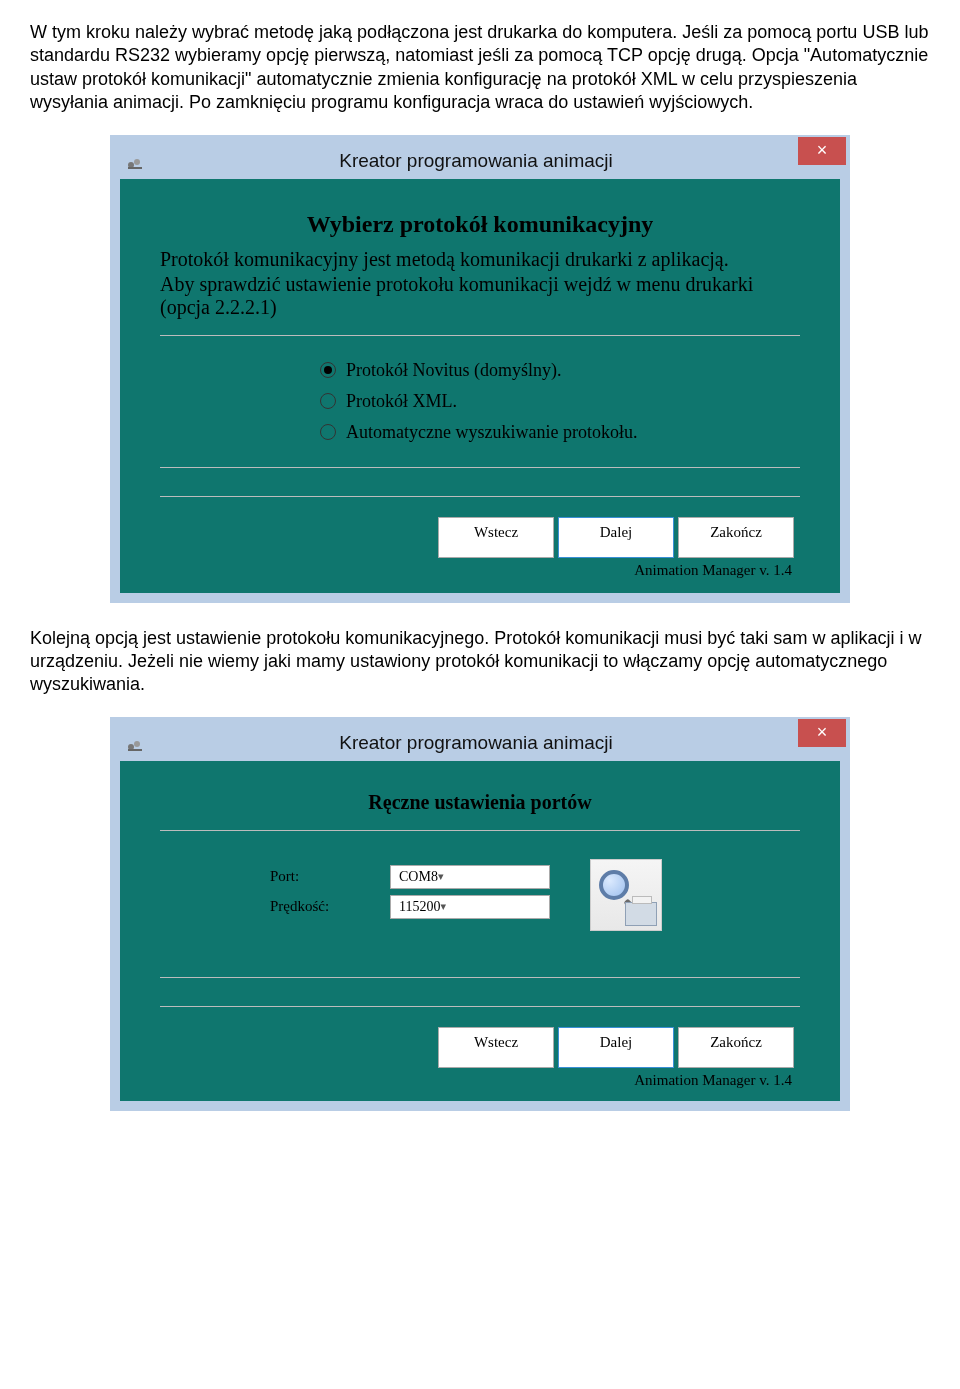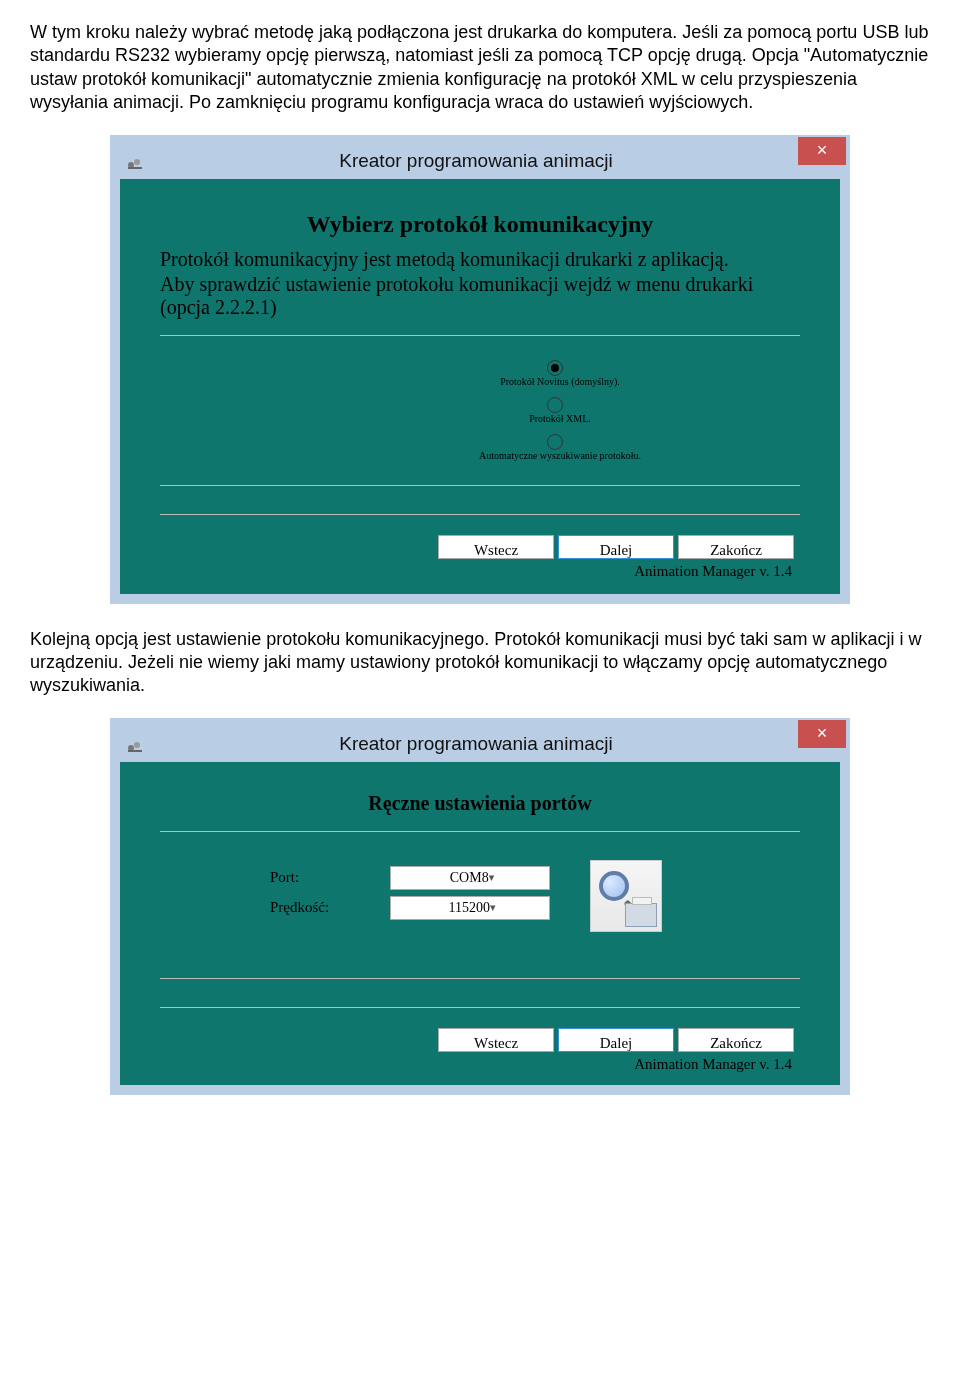--- a/index.html
+++ b/index.html
@@ -76,23 +76,22 @@
     border: none;
     border-top: 1px solid #bcbcbc;
     margin: 16px 0;
   }
   .radio-group {
     margin: 24px 0 24px 160px;
   }
   .radio-row {
     display: flex;
     align-items: center;
-    font-size: 10px;
+    font-size: 18px;
     margin: 10px 0;
-    flex-direction: column;
   }
   .radio-outer {
     width: 16px; height: 16px;
     border: 1px solid #333;
     border-radius: 50%;
     margin-right: 10px;
     position: relative;
     display: inline-block;
   }
   .radio-outer.checked::after {
@@ -104,21 +103,21 @@
     left: 3px; top: 3px;
   }
   .button-row {
     display: flex;
     justify-content: flex-end;
     gap: 4px;
     padding: 4px 6px 4px 0;
   }
   .btn {
     min-width: 116px;
-    height: 24px;
+    height: 41px;
     border: 1px solid #aaa;
     background: #fff;
     font-size: 15px;
     text-align: center;
     line-height: 28px;
     cursor: pointer;
   }
   .btn.primary {
     border: 1px solid #3a8fd6;
   }
@@ -141,21 +140,21 @@
   .form-label {
     width: 120px;
     font-size: 15px;
   }
   .combo {
     width: 160px;
     height: 24px;
     border: 1px solid #aaa;
     display: flex;
     align-items: center;
-    justify-content: center;
+    justify-content: flex-start;
     padding: 0 4px 0 8px;
     font-size: 14px;
     background: #fff;
     cursor: pointer;
   }
   .combo .chev {
     font-size: 11px;
     color: #555;
   }
   .search-icon-box {

